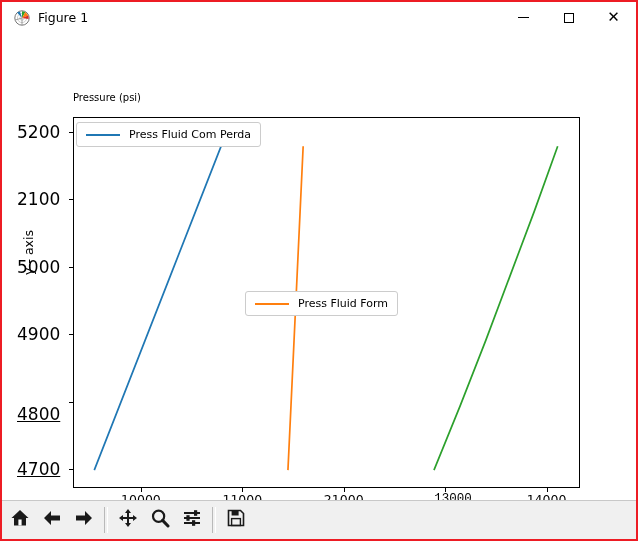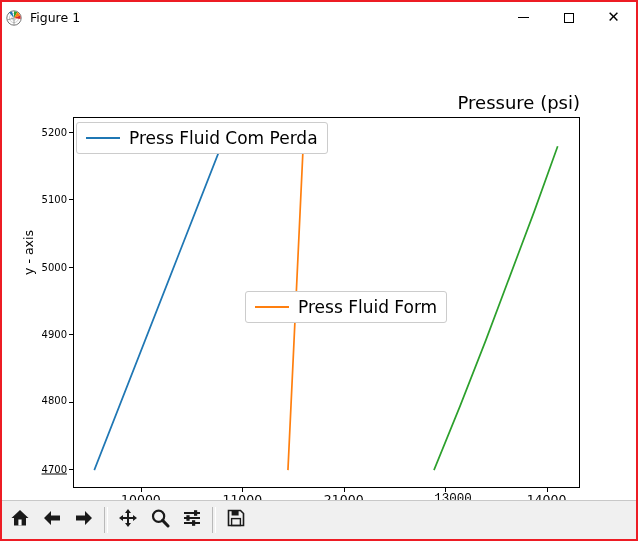--- a/index.html
+++ b/index.html
@@ -29,21 +29,21 @@
     height: 31px;
     min-height: 31px;
     background: #ffffff;
     display: flex;
     align-items: center;
     position: relative;
   }
   .title-left {
     display: flex;
     align-items: center;
-    padding-left: 4px;
+    padding-left: 12px;
     gap: 8px;
   }
   .app-icon {
     width: 16px;
     height: 16px;
     position: relative;
     display: block;
   }
   .title-text {
     font-family: "DejaVu Sans", sans-serif;
@@ -102,42 +102,41 @@
     height: 371px;
     border: 1px solid #000000;
     box-sizing: border-box;
     background: #ffffff;
   }
   .fig-title {
     position: absolute;
     left: 71px;
     top: 59px;
     width: 507px;
-    text-align: right;
-    font-size: 18px;
+    text-align: left;
+    font-size: 10px;
     color: #000000;
   }
   .ylabel {
     position: absolute;
     left: 10px;
     top: 212px;
     width: 120px;
     text-align: center;
     font-size: 12.5px;
     color: #000000;
     transform: rotate(-90deg);
     transform-origin: 50% 50%;
     margin-left: -44px;
   }
   .ytick-label {
     position: absolute;
     right: 0;
     width: 50px;
-    text-align: right;
-    font-size: 10px;
+    font-size: 17px;
     color: #000000;
     transform: translateY(-50%);
   }
   .ytick-wrap {
     position: absolute;
     left: 0;
     top: 0;
     width: 65px;
     height: 541px;
   }
@@ -186,21 +185,21 @@
     box-sizing: border-box;
   }
   .legend-line {
     width: 34px;
     height: 0;
     border-top: 2px solid #000;
     display: block;
     flex: 0 0 auto;
   }
   .legend-text {
-    font-size: 17px;
+    font-size: 11px;
     color: #000000;
     white-space: nowrap;
   }
   #legend-0 { left: 74px;  top: 89px;  }
   #legend-1 { left: 243px; top: 258px; text-align: right; }
   #legend-2 { left: 360px; top: 421px; }
 
   
   .toolbar {
     height: 38px;
@@ -268,24 +267,24 @@
   </div>
 
   <div class="figure-canvas">
 
     <div class="fig-title">Pressure (psi)</div>
 
     <div class="ylabel">y - axis</div>
 
     <div class="ytick-wrap" id="ytick-wrap">
         <div class="ytick-label" style="top: 436.113px; text-decoration: underline;">4700</div>
-        <div class="ytick-label" style="top: 367px;">4800</div>
+        <div class="ytick-label" style="top: 381px; text-decoration: underline;">4800</div>
         <div class="ytick-label" style="top: 301.204px;">4900</div>
         <div class="ytick-label" style="top: 233.749px;">5000</div>
-        <div class="ytick-label" style="top: 166.295px;">5100</div>
+        <div class="ytick-label" style="top: 166.295px;">2100</div>
         <div class="ytick-label" style="top: 98.84px;">5200</div>
       </div>
     <div id="xtick-wrap"></div>
 
     <div class="axes">
       <svg class="plot-lines" id="plot-svg" viewBox="0 0 507 371">
           <polyline points="20.28,352.11 45.63,287.36 70.98,222.60 96.33,157.84 121.68,93.09 147.03,28.33" fill="none" stroke="#1f77b4" stroke-width="1.7"></polyline>
           <polyline points="213.95,352.11 217.00,287.36 220.04,222.60 223.08,157.84 226.12,93.09 229.16,28.33" fill="none" stroke="#ff7f0e" stroke-width="1.7"></polyline>
           <polyline points="359.97,352.11 386.33,287.36 411.68,222.60 436.02,157.84 460.36,93.09 483.68,28.33" fill="none" stroke="#2ca02c" stroke-width="1.7"></polyline>
         </svg>

